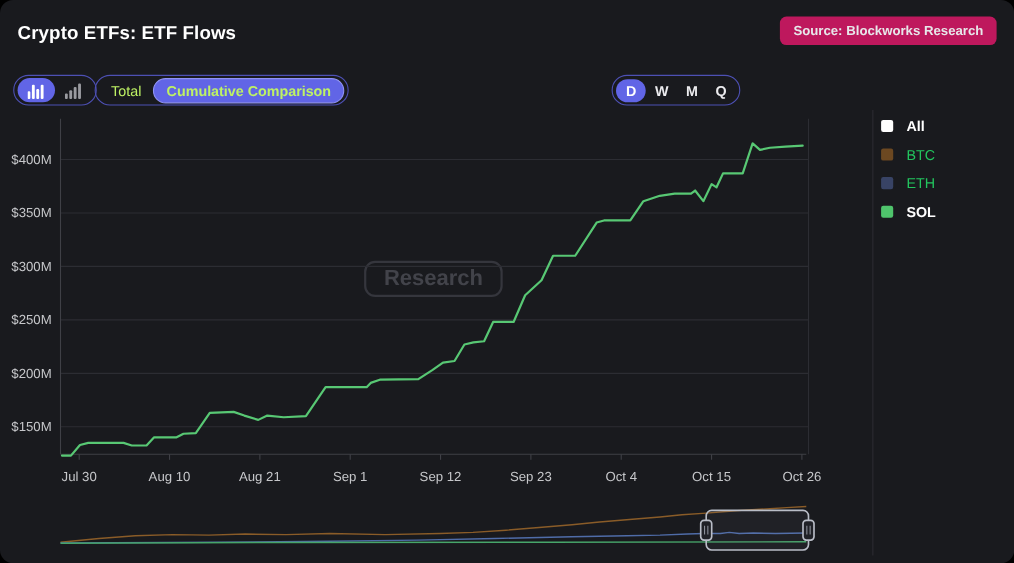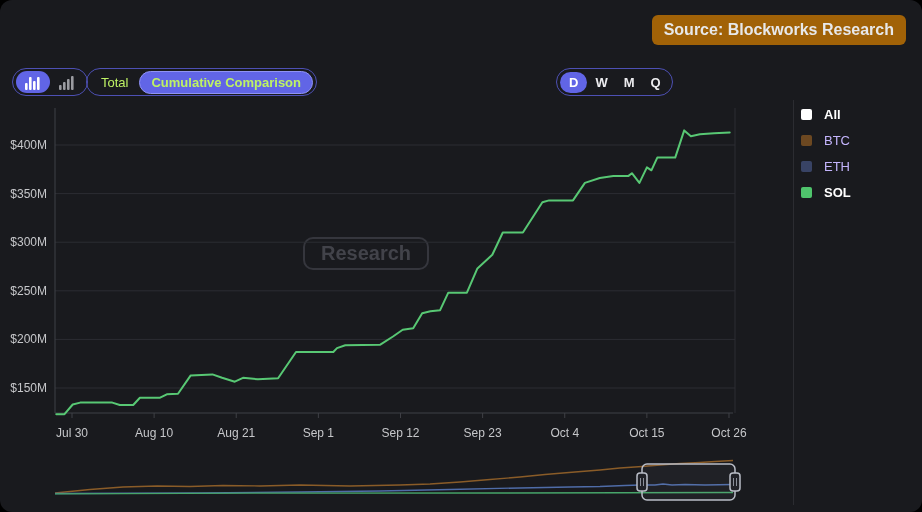--- a/index.html
+++ b/index.html
@@ -1,19 +1,19 @@
 <!DOCTYPE html>
 <html><head>
 <meta charset="utf-8">
 <style>
   html,body{margin:0;padding:0;background:#000;font-family:"Liberation Sans",sans-serif;}
   .card{position:relative;width:922px;height:512px;background:#191a1e;border-radius:12px;overflow:hidden;}
   
   .page-title{position:absolute;left:16px;top:20px;font-size:17px;font-weight:700;color:#fff;letter-spacing:.1px;}
-  .source-btn{position:absolute;right:16px;top:15px;background:#a16207;color:#e7e8ea;font-size:16px;font-weight:700;
+  .source-btn{position:absolute;right:16px;top:15px;background:#be185d;color:#e7e8ea;font-size:12px;font-weight:700;
     padding:6px 12px;border-radius:6px;border:none;cursor:pointer;}
   
   .toolbar{position:absolute;left:0;top:68px;height:28px;width:100%;}
   .group{position:absolute;top:0;height:28px;display:flex;align-items:center;border:1px solid #4d50b4;border-radius:15px;
     padding:0 3px;box-sizing:border-box;background:transparent;}
   .grp-icons{left:12px;}
   .grp-tabs{left:86px;}
   .grp-periods{left:556px;}
   .icon-btn{display:flex;align-items:center;justify-content:center;width:34px;height:22px;border-radius:11px;cursor:pointer;}
   .icon-btn.sel{background:#6165e6;}
@@ -21,33 +21,34 @@
   .tab.sel{background:#6165e6;border:1px solid #9093f4;padding:3px 11px;font-weight:600;}
   .period{color:#ececef;font-size:13px;font-weight:600;padding:3px 8px;border-radius:11px;cursor:pointer;}
   .period.sel{background:#6165e6;color:#fff;padding:3px 9px;}
   
   .v-divider{position:absolute;left:793px;top:100px;width:1px;height:405px;background:#2b2c31;}
   .legend{position:absolute;left:801px;top:107px;display:flex;flex-direction:column;gap:12px;}
   .legend-item{display:flex;align-items:center;gap:12px;cursor:pointer;height:14px;}
   .legend-swatch{width:11px;height:11px;border-radius:2px;flex:0 0 auto;}
   .legend-label{font-size:13px;}
   .legend-item.on .legend-label{color:#fff;font-weight:600;}
-  .legend-item.off .legend-label{color:#c4b5fd;font-weight:500;}
+  .legend-item.off .legend-label{color:#22c55e;font-weight:500;}
   .legend-item.off .legend-swatch{opacity:.85;}
   
   .watermark{position:absolute;left:303px;top:237px;display:flex;align-items:center;gap:14px;pointer-events:none;}
   .wm-brand{font-size:34px;font-weight:700;color:#35363d;letter-spacing:-.5px;}
-  .wm-badge{border:2.5px solid #35363d;border-radius:10px;padding:3px 16px;font-size:20px;font-weight:600;color:#42434a;}
+  .wm-badge{border:2.5px solid #35363d;border-radius:10px;padding:3px 16px;font-size:20px;font-weight:600;color:#42434a;margin-left:28px;}
   svg text{font-family:"Liberation Sans",sans-serif;}
 </style>
 </head>
 <body>
 
 <div class="card">
 
+  <div class="page-title">Crypto ETFs: ETF Flows</div>
   <button class="source-btn">Source: Blockworks Research</button>
 
   <div class="toolbar">
     <div class="group grp-icons" id="iconGroup">
         <div class="icon-btn sel">
           <svg width="16" height="15" viewBox="0 0 16 15">
             <rect x="0" y="8" width="2.6" height="7" rx="1" fill="#ffffff"></rect>
             <rect x="4" y="2" width="2.6" height="13" rx="1" fill="#ffffff"></rect>
             <rect x="8" y="6" width="2.6" height="9" rx="1" fill="#ffffff"></rect>
             <rect x="12" y="2" width="2.6" height="13" rx="1" fill="#ffffff"></rect>

